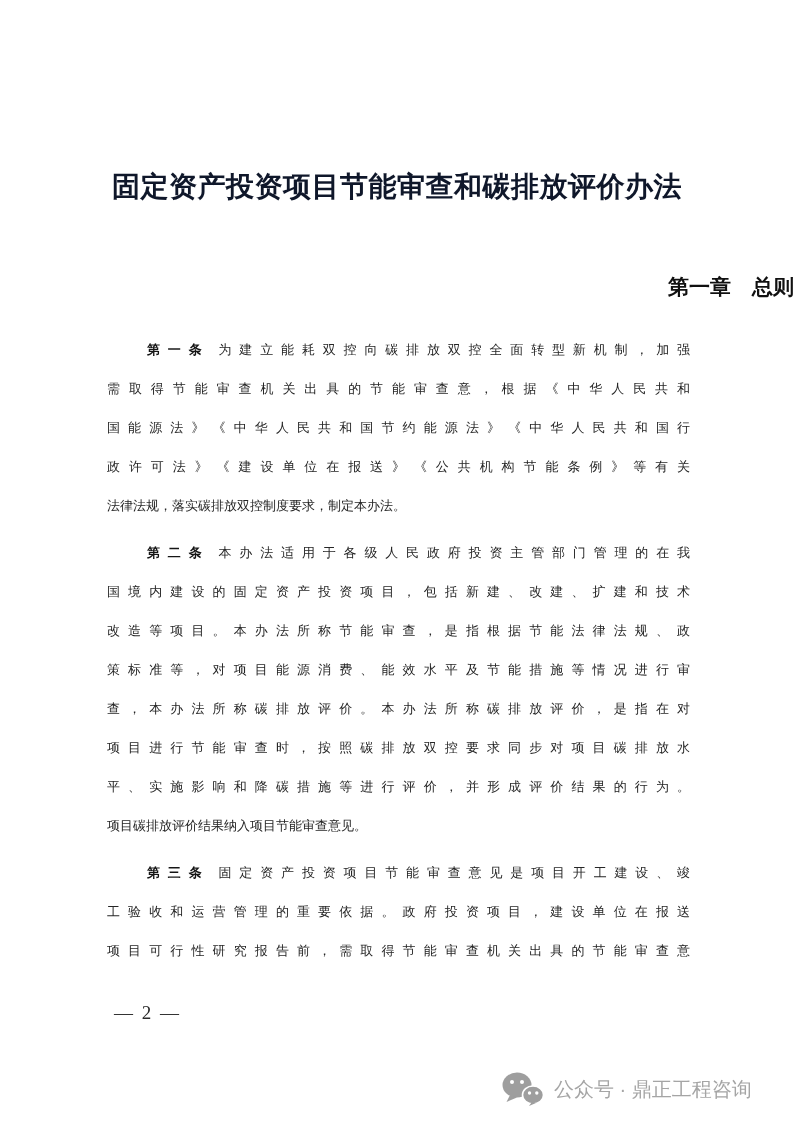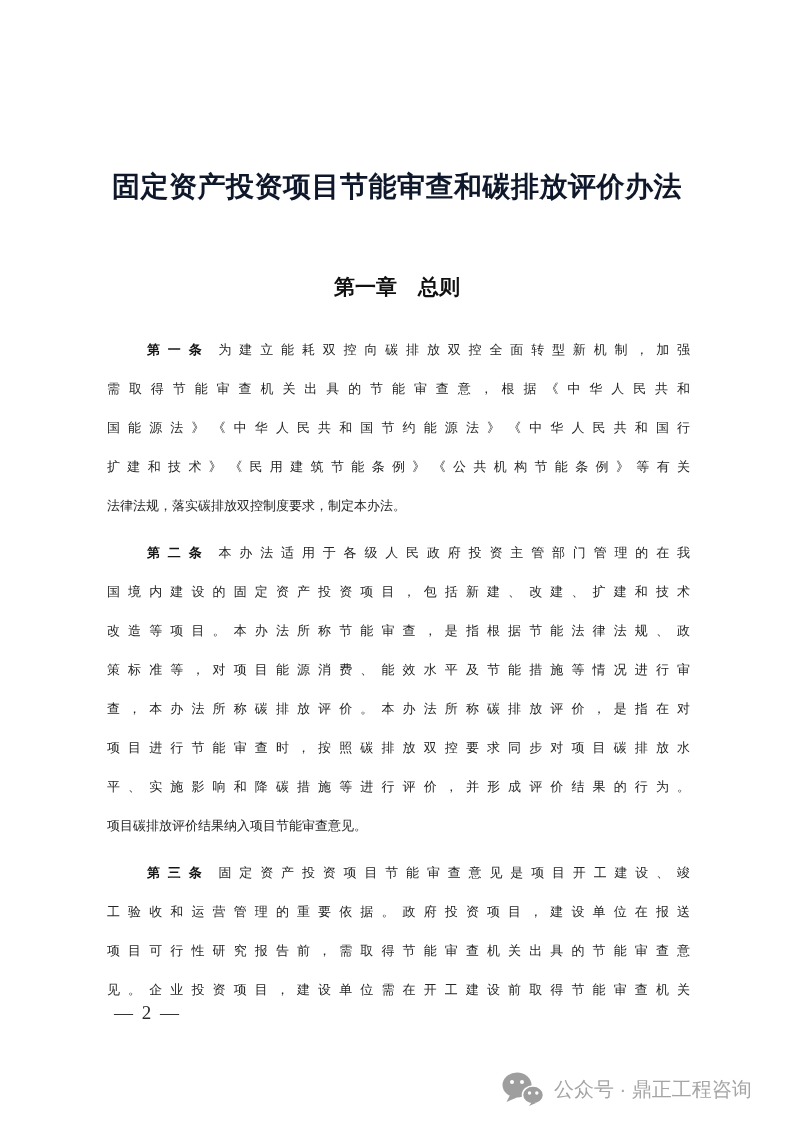--- a/index.html
+++ b/index.html
@@ -28,21 +28,21 @@
     font-weight: 700;
     letter-spacing: 0.5px;
     color: #0f172a;
     white-space: nowrap;
   }
   .chapter {
     position: absolute;
     top: 273px;
     left: 0;
     right: 0;
-    text-align: center;
+    text-align: right;
     font-family: "Liberation Sans", "DejaVu Sans", sans-serif;
     font-size: 21px;
     font-weight: 700;
     color: #101010;
     white-space: nowrap;
   }
   .chapter .chapter-name { margin-left: 21px; }
   .doc-body {
     position: absolute;
     top: 330px;
@@ -106,40 +106,39 @@
   <div class="chapter">
     <span>第一章</span><span class="chapter-name">总则</span>
   </div>
 
   <div class="doc-body">
 
     <p>
       <span class="line jl first"><b class="label">第一条</b><span>为建立能耗双控向碳排放双控全面转型新机制，加强</span></span>
       <span class="line jl">需取得节能审查机关出具的节能审查意，根据《中华人民共和</span>
       <span class="line jl">国能源法》《中华人民共和国节约能源法》《中华人民共和国行</span>
-      <span class="line jl">扩建和技术》《民用建筑节能条例》《公共机构节能条例》等有关</span>
+      <span class="line jl">政许可法》《建设单位在报送》《公共机构节能条例》等有关</span>
       <span class="line ll">法律法规，落实碳排放双控制度要求，制定本办法。</span>
     </p>
 
     <p>
       <span class="line jl first"><b class="label">第二条</b><span>本办法适用于各级人民政府投资主管部门管理的在我</span></span>
       <span class="line jl">国境内建设的固定资产投资项目，包括新建、改建、扩建和技术</span>
       <span class="line jl">改造等项目。本办法所称节能审查，是指根据节能法律法规、政</span>
       <span class="line jl">策标准等，对项目能源消费、能效水平及节能措施等情况进行审</span>
       <span class="line jl">查，本办法所称碳排放评价。本办法所称碳排放评价，是指在对</span>
       <span class="line jl">项目进行节能审查时，按照碳排放双控要求同步对项目碳排放水</span>
       <span class="line jl">平、实施影响和降碳措施等进行评价，并形成评价结果的行为。</span>
       <span class="line ll">项目碳排放评价结果纳入项目节能审查意见。</span>
     </p>
 
     <p>
       <span class="line jl first"><b class="label">第三条</b><span>固定资产投资项目节能审查意见是项目开工建设、竣</span></span>
       <span class="line jl">工验收和运营管理的重要依据。政府投资项目，建设单位在报送</span>
       <span class="line jl">项目可行性研究报告前，需取得节能审查机关出具的节能审查意</span>
-      <span class="line jl">见。企业投资项目，建设单位需在开工建设前取得节能审查机关</span>
     </p>
 
   </div>
 
   <div class="pagenum">— 2 —</div>
 
   <div class="footer">
     <span>
       <svg width="42" height="34" viewBox="0 0 42 34" xmlns="http://www.w3.org/2000/svg">
         <ellipse cx="15" cy="13" rx="14.5" ry="12.5" fill="#9e9e9e"></ellipse>

